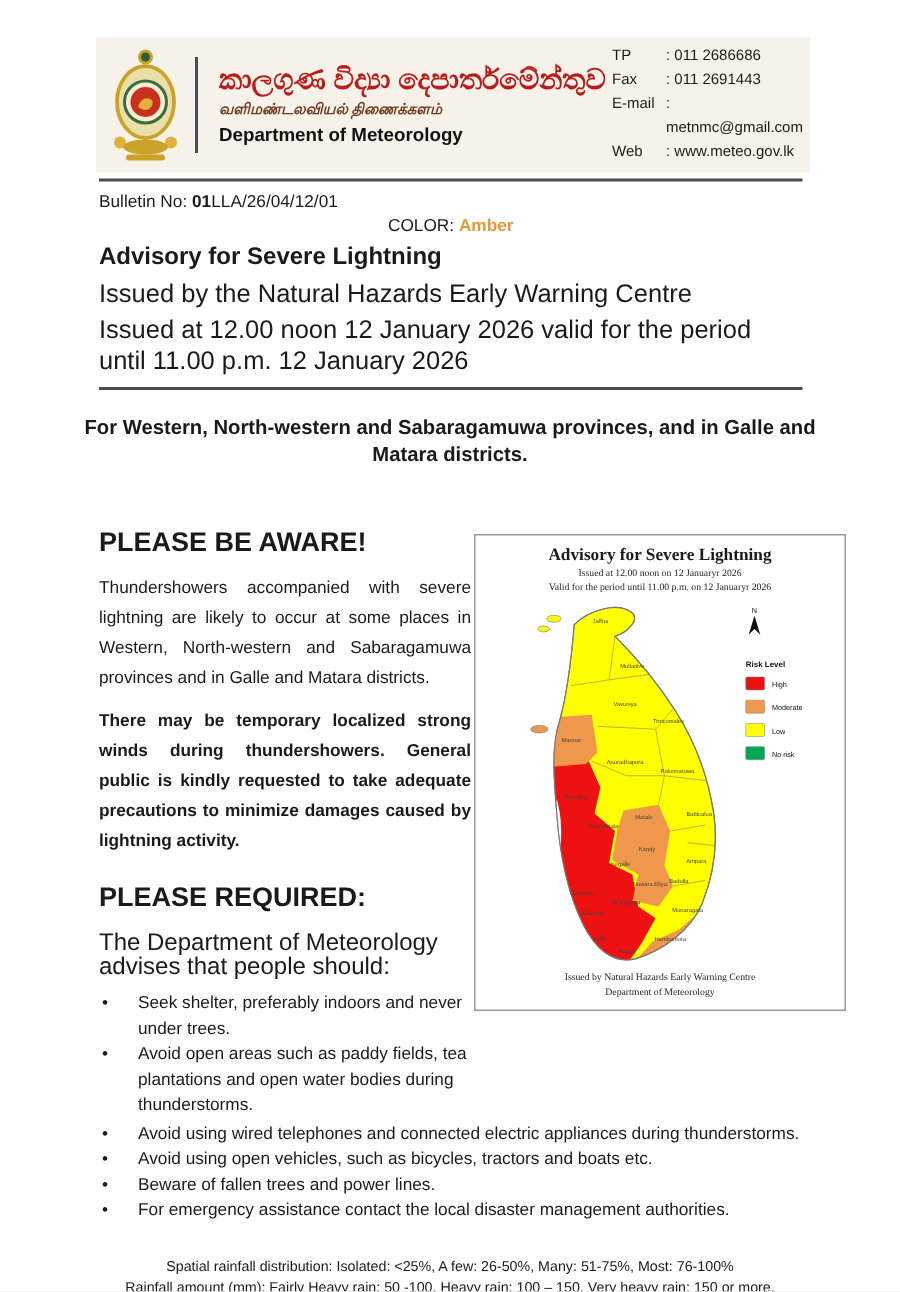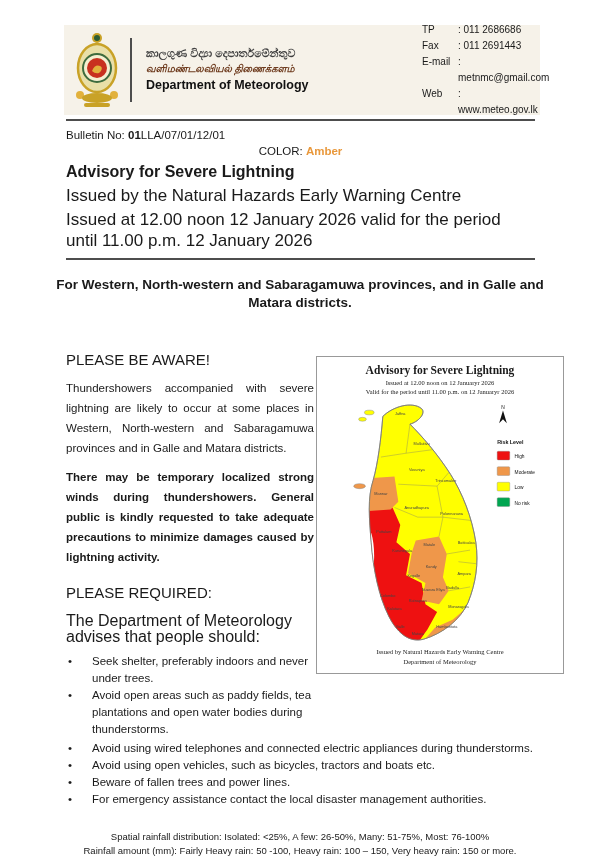--- a/index.html
+++ b/index.html
@@ -3,40 +3,40 @@
 <meta charset="utf-8">
 <style>
   html,body{margin:0;padding:0;background:#e9e9e9;}
   .page{width:600px;height:861px;background:#ffffff;position:relative;overflow:hidden;
         font-family:"Liberation Sans",sans-serif;color:#1a1a1a;margin:0 auto;}
   
   .header-box{margin:25px 60px 0 64px;height:90px;background:#f6f2e9;display:flex;align-items:center;}
   .logo-wrap{width:66px;display:flex;justify-content:center;align-items:center;}
   .header-divider{width:2px;height:64px;background:#4d4d4d;margin-right:14px;}
   .dept-titles{flex:1;padding-top:2px;}
-  .t-sinhala{font-size:11px;font-weight:bold;color:#404040;line-height:1.25;}
+  .t-sinhala{font-size:19px;font-weight:bold;color:#b91c1c;line-height:1.25;}
   .t-tamil{font-size:10px;font-style:italic;font-family:"Liberation Serif",serif;color:#6e3b1e;font-weight:bold;line-height:1.5;}
   .t-english{font-size:12.5px;font-weight:bold;color:#111;line-height:1.5;}
   .contact{width:128px;font-size:10px;line-height:1.6;padding-right:4px;}
-  .contact-row{display:grid;grid-template-columns:36px auto;margin-left:14px;}
+  .contact-row{display:grid;grid-template-columns:36px auto;}
   
   .rule{border:0;border-top:2px solid #4d4d4d;margin:4px 65px 0 66px;}
   
   .meta{margin:7px 65px 0 66px;font-size:11.5px;}
   .meta-row1{display:flex;justify-content:flex-start;line-height:1.25;}
   .color-line{line-height:1.25;margin-top:2px;text-align:center;}
   .advisory-title{font-size:16px;font-weight:bold;margin-top:3px;line-height:1.25;}
   .issued{font-size:17px;line-height:1.25;margin-top:3px;}
   .rule2{margin-top:6px;}
   
   .region-heading{margin:16px 55px 0 55px;text-align:center;font-size:13.5px;font-weight:bold;line-height:1.35;}
   
   .two-col{margin:38px 36px 0 66px;display:flex;align-items:flex-start;}
   .left-col{width:248px;flex:none;}
-  .aware-heading,.action-heading{font-size:15px;font-weight:normal;line-height:1.3;}
+  .aware-heading,.action-heading{font-size:18px;font-weight:bold;line-height:1.3;}
   .para{font-size:11.5px;line-height:20px;text-align:justify;margin-top:9px;}
   .para-bold{font-weight:bold;}
   .action-heading{margin-top:16px;}
   .intro{font-size:16px;line-height:16px;margin-top:10px;}
   .bullets{margin-top:8px;}
   .bullet{display:flex;font-size:11.5px;line-height:17px;}
   .dot{width:24px;flex:none;padding-left:2px;}
   .btext{flex:1;}
   .wide-bullets{margin:2px 40px 0 66px;}
   
@@ -96,21 +96,21 @@
           <span>: www.meteo.gov.lk</span>
         </div>
     </div>
   </div>
 
   <hr class="rule">
 
   <div class="meta">
     <div class="meta-row1">
       <span><span>Bulletin No: </span><b>01</b></span>
-      <span>LLA/07/01/12/01</span>
+      <span>LLA/26/04/12/01</span>
     </div>
     <div class="color-line">
       <span>COLOR: </span><b style="color: rgb(233, 152, 59);">Amber</b>
     </div>
     <div class="advisory-title">Advisory for Severe Lightning</div>
     <div class="issued">Issued by the Natural Hazards Early Warning Centre</div>
     <div class="issued">Issued at 12.00 noon 12 January 2026 valid for the period until 11.00 p.m. 12 January 2026</div>
   </div>
 
   <hr class="rule rule2">

